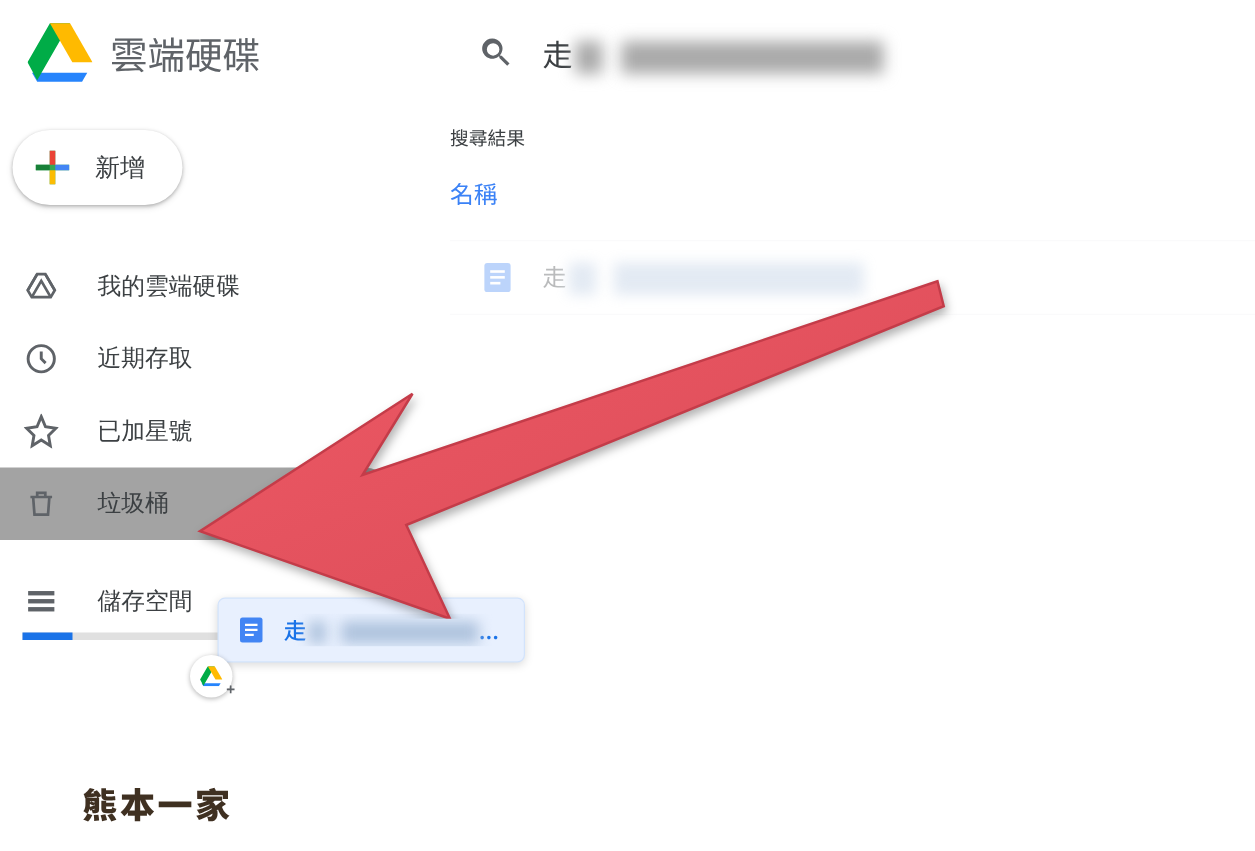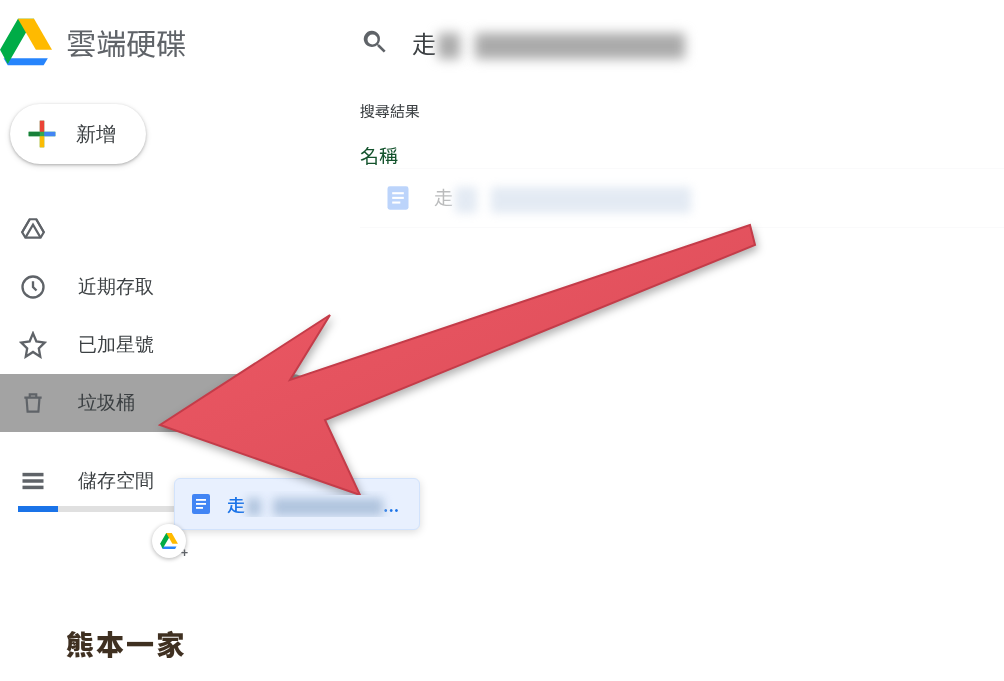--- a/index.html
+++ b/index.html
@@ -9,21 +9,21 @@
     width: 1004px;
     height: 681px;
     overflow: hidden;
     position: relative;
     color: #3c4043;
   }
   .header {
     display: flex;
     align-items: center;
     height: 84px;
-    padding-left: 0;
+    padding-left: 22px;
   }
   .logo-area {
     display: flex;
     align-items: center;
     width: 360px;
   }
   .drive-logo {
     width: 52px;
     height: 52px;
     margin-right: 14px;
@@ -135,21 +135,22 @@
     top: 100px;
     right: 0;
   }
   .results-title {
     font-size: 15px;
     color: #3c4043;
     margin-bottom: 20px;
   }
   .column-header {
     font-size: 19px;
-    color: #14532d;
+    color: #3b82f6;
+    margin-bottom: 24px;
   }
   .result-row {
     display: flex;
     align-items: center;
     height: 60px;
     border-top: 1px solid #f1f3f4;
     border-bottom: 1px solid #f1f3f4;
     padding-left: 24px;
     opacity: 0.35;
   }
@@ -249,20 +250,21 @@
     <span class="new-label">新增</span>
   </div>
 
   <div class="nav-item">
     <span class="nav-icon">
       <svg viewBox="0 0 24 24" width="26" height="26" fill="none" stroke="#5f6368" stroke-width="2">
           <path d="M9 3h6l7 12-3 5H5l-3-5L9 3z"></path>
           <path d="M9 3l-7 12M15 3l7 12M5 20l7-12 7 12"></path>
         </svg>
     </span>
+    <span class="nav-label">我的雲端硬碟</span>
   </div>
 
 
   <div class="nav-item">
     <span class="nav-icon">
       <svg viewBox="0 0 24 24" width="28" height="28" fill="none" stroke="#5f6368" stroke-width="2">
           <circle cx="12" cy="12" r="9"></circle>
           <path d="M12 7v5l3 3"></path>
         </svg>
     </span>

